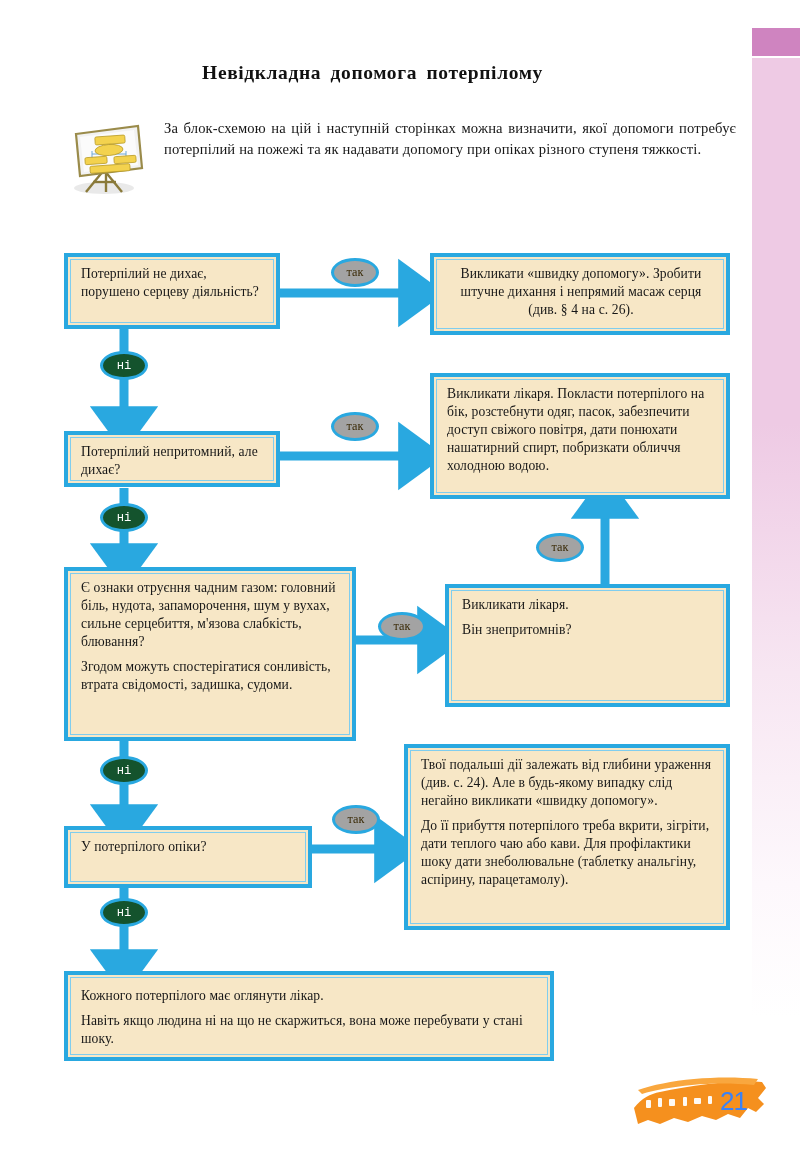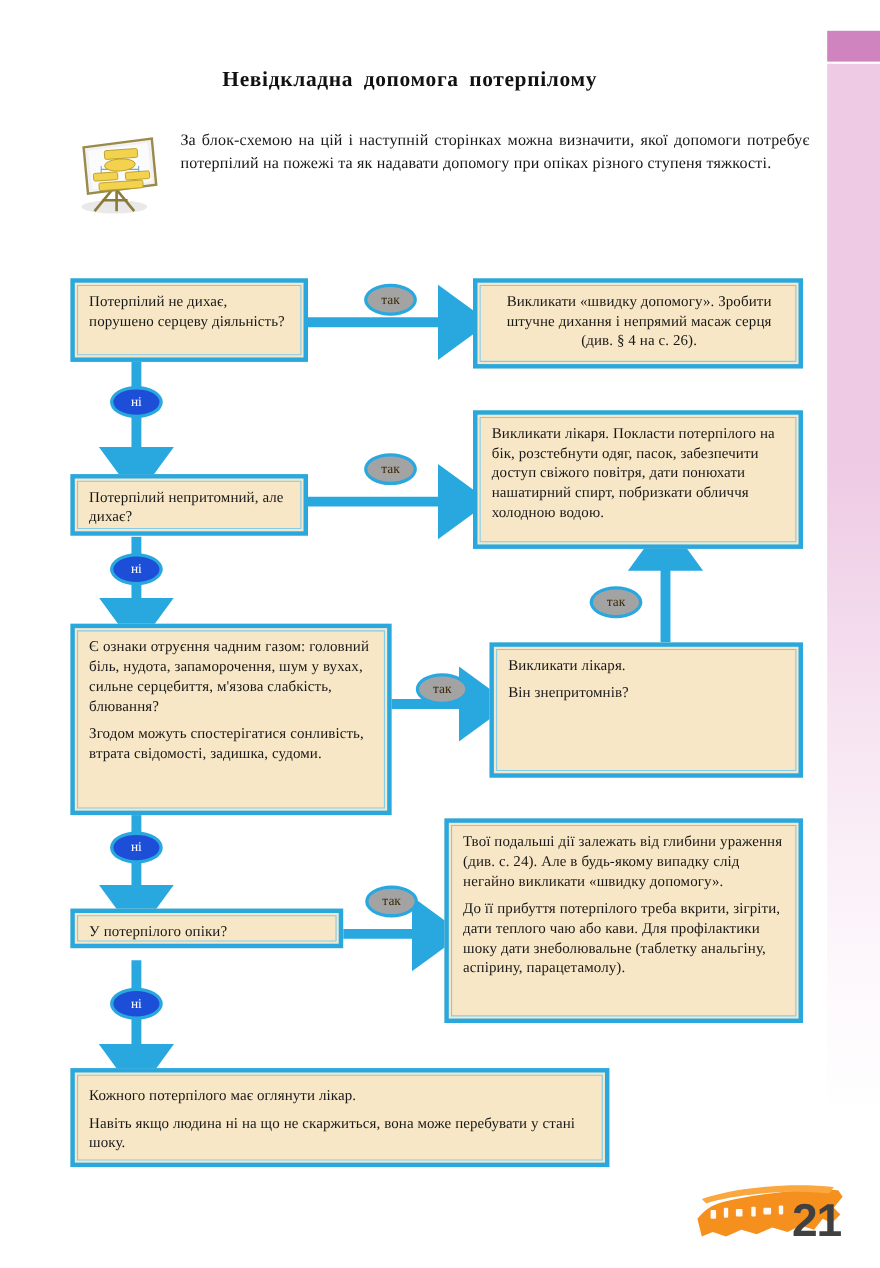--- a/index.html
+++ b/index.html
@@ -118,40 +118,41 @@
     justify-content: center;
     font-size: 12.2px;
     font-weight: normal;
     z-index: 5;
   }
   .pill.yes {
     background: #a3a3a3;
     color: #3a2a06;
   }
   .pill.no {
-    background: #1d4ed8;
+    background: #14532d;
     color: #ffffff;
+    font-family: Liberation Mono, monospace;
   }
 
   
   .page-num-wrap {
     position: absolute;
     left: 628px;
     top: 1068px;
     width: 160px;
     height: 80px;
   }
   .page-num {
     position: absolute;
     left: 92px;
     top: 18px;
     font-family: "Liberation Sans", sans-serif;
-    font-size: 42px;
-    font-weight: bold;
-    color: #404040;
+    font-size: 26px;
+    font-weight: normal;
+    color: #3b82f6;
     letter-spacing: -1px;
     z-index: 3;
   }
 </style>
 </head>
 <body>
 
 <div class="edge-dark"></div>
 <div class="edge-light"></div>
 
@@ -231,21 +232,21 @@
   <div class="node" style="left:64px; top:551px; width:292px; height:174px;">
     <p>Є ознаки отруєння чадним газом: головний біль, нудота, запаморочення, шум у вухах, сильне серцебиття, м'язова слабкість, блювання?</p>
     <p>Згодом можуть спостерігатися сонливість, втрата свідомості, задишка, судоми.</p>
   </div>
 
   <div class="node" style="left:445px; top:568px; width:285px; height:123px;">
     <p>Викликати лікаря.</p>
     <p>Він знепритомнів?</p>
   </div>
 
-  <div class="node" style="left:64px; top:810px; width:248px; height:36px;">
+  <div class="node" style="left:64px; top:810px; width:248px; height:62px;">
     <p>У потерпілого опіки?</p>
   </div>
 
   <div class="node" style="left:404px; top:728px; width:326px; height:186px;">
     <p>Твої подальші дії залежать від глибини ураження (див. с. 24). Але в будь-якому випадку слід негайно викликати «швидку допомогу».</p>
     <p>До її прибуття потерпілого треба вкрити, зігріти, дати теплого чаю або кави. Для профілактики шоку дати знеболювальне (таблетку анальгіну, аспірину, парацетамолу).</p>
   </div>
 
   <div class="node" style="left:64px; top:955px; width:490px; height:90px; padding-top:12px;">
     <p>Кожного потерпілого має оглянути лікар.</p>

